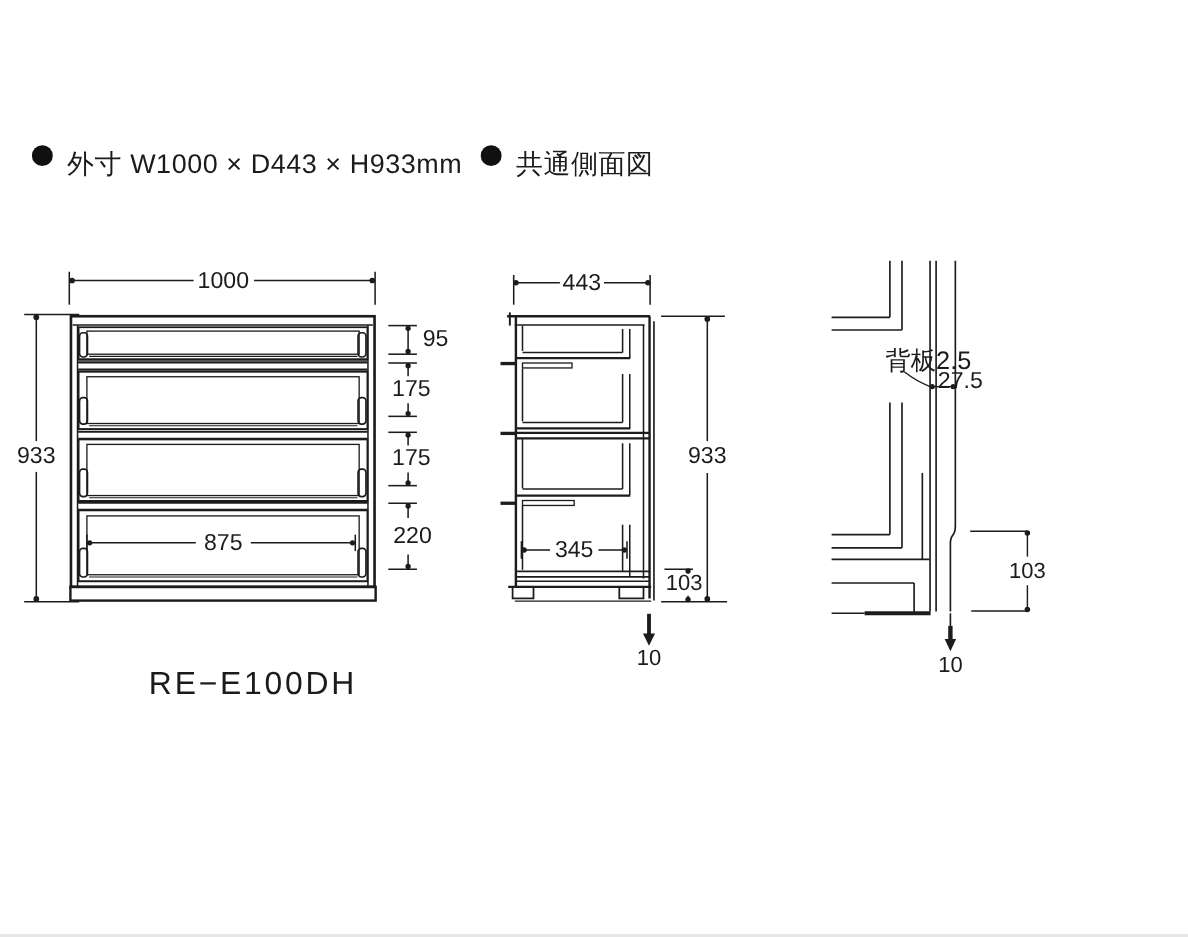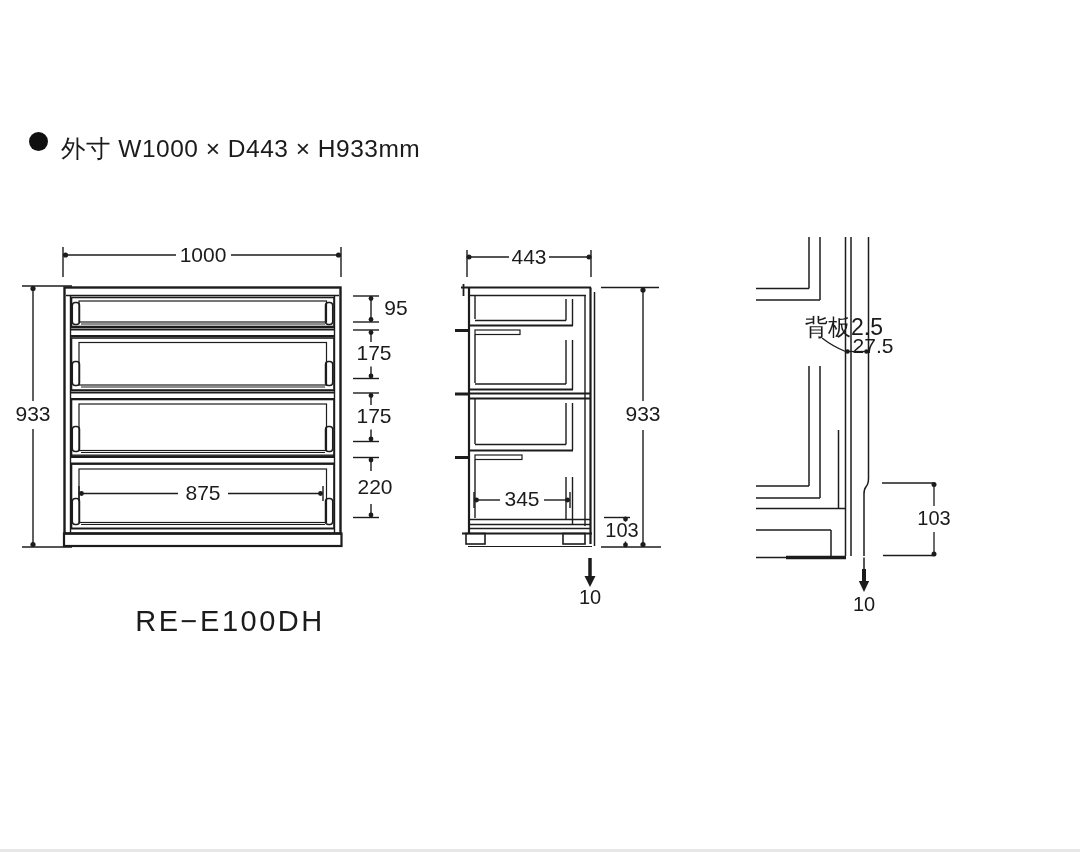--- a/index.html
+++ b/index.html
@@ -22,20 +22,24 @@
 </style>
 </head>
 <body>
 
 <div id="stage">
 
   <div class="hdr-item" style="left:29px">
     <span class="bullet"></span>
     <span>外寸 W1000 × D443 × H933mm</span>
   </div>
+  <div class="hdr-item" style="left:437px">
+    <span class="bullet"></span>
+    <span>共通側面図</span>
+  </div>
 
   <svg id="drawing" width="1080" height="852" viewBox="0 0 1080 852">
 
     <g stroke-width="1.4">
 
       <g>
         <line x1="63" y1="247" x2="63" y2="277"></line>
         <line x1="341" y1="247" x2="341" y2="277"></line>
         <line x1="63" y1="255" x2="176" y2="255"></line>
         <line x1="231" y1="255" x2="341" y2="255"></line>

